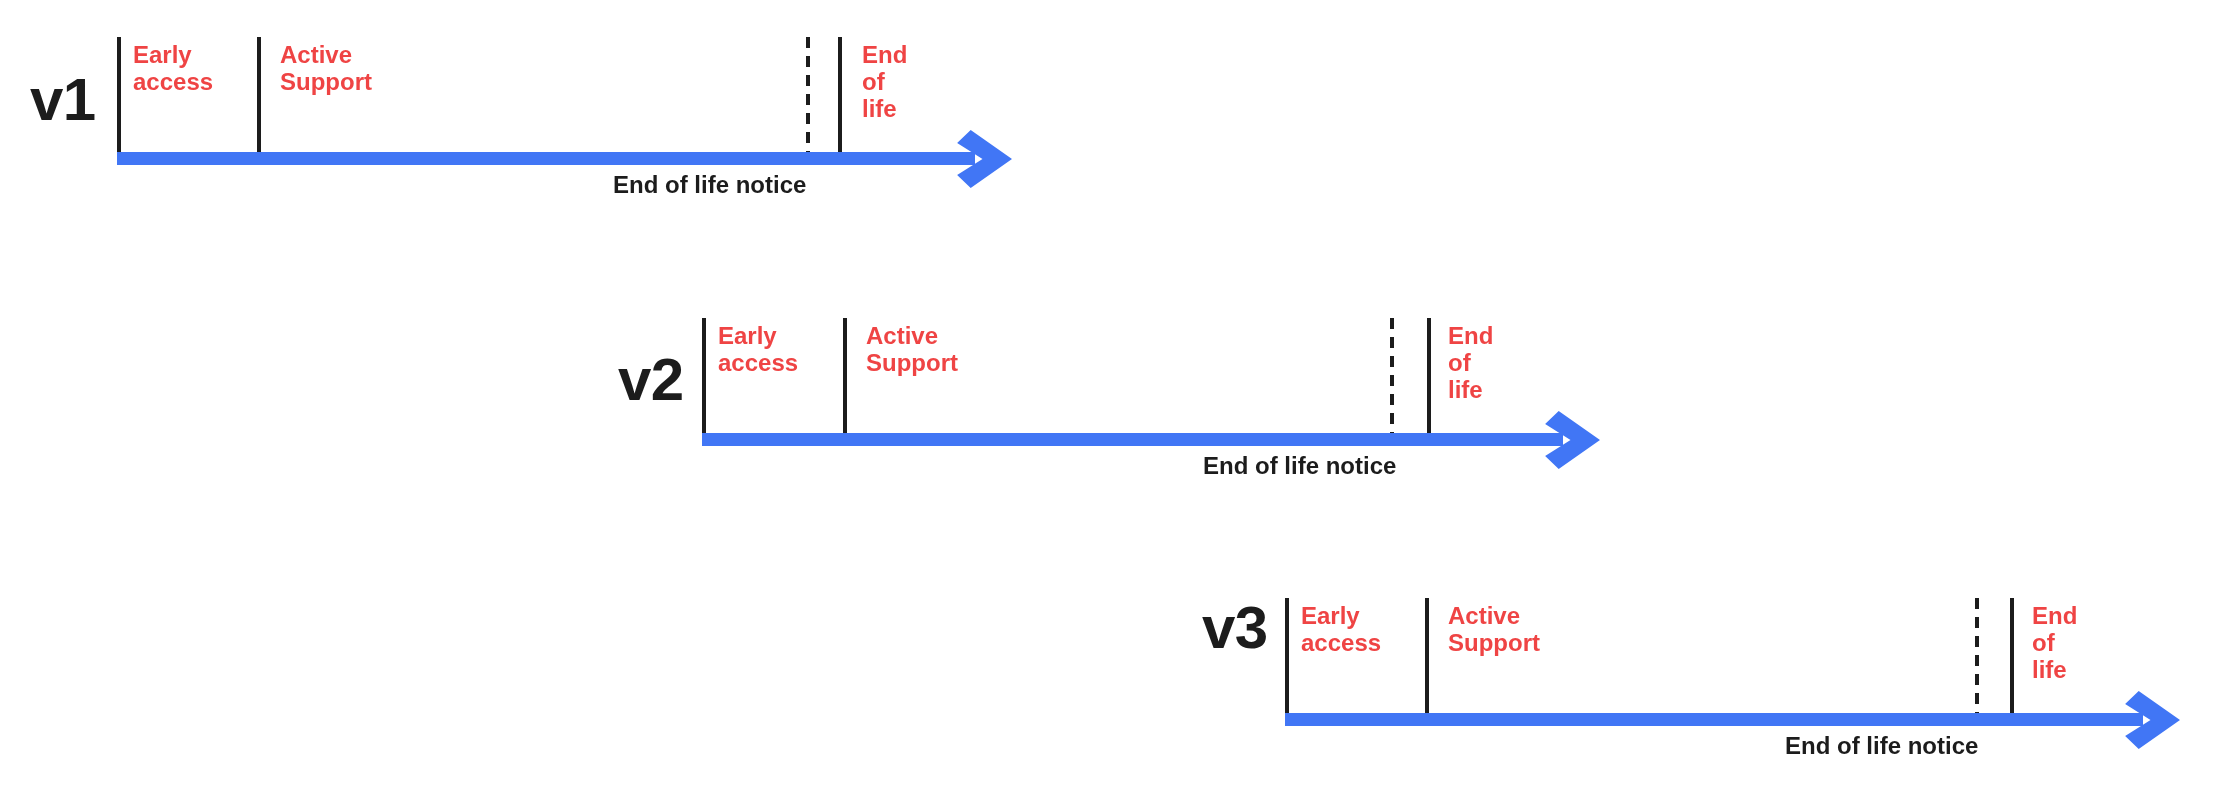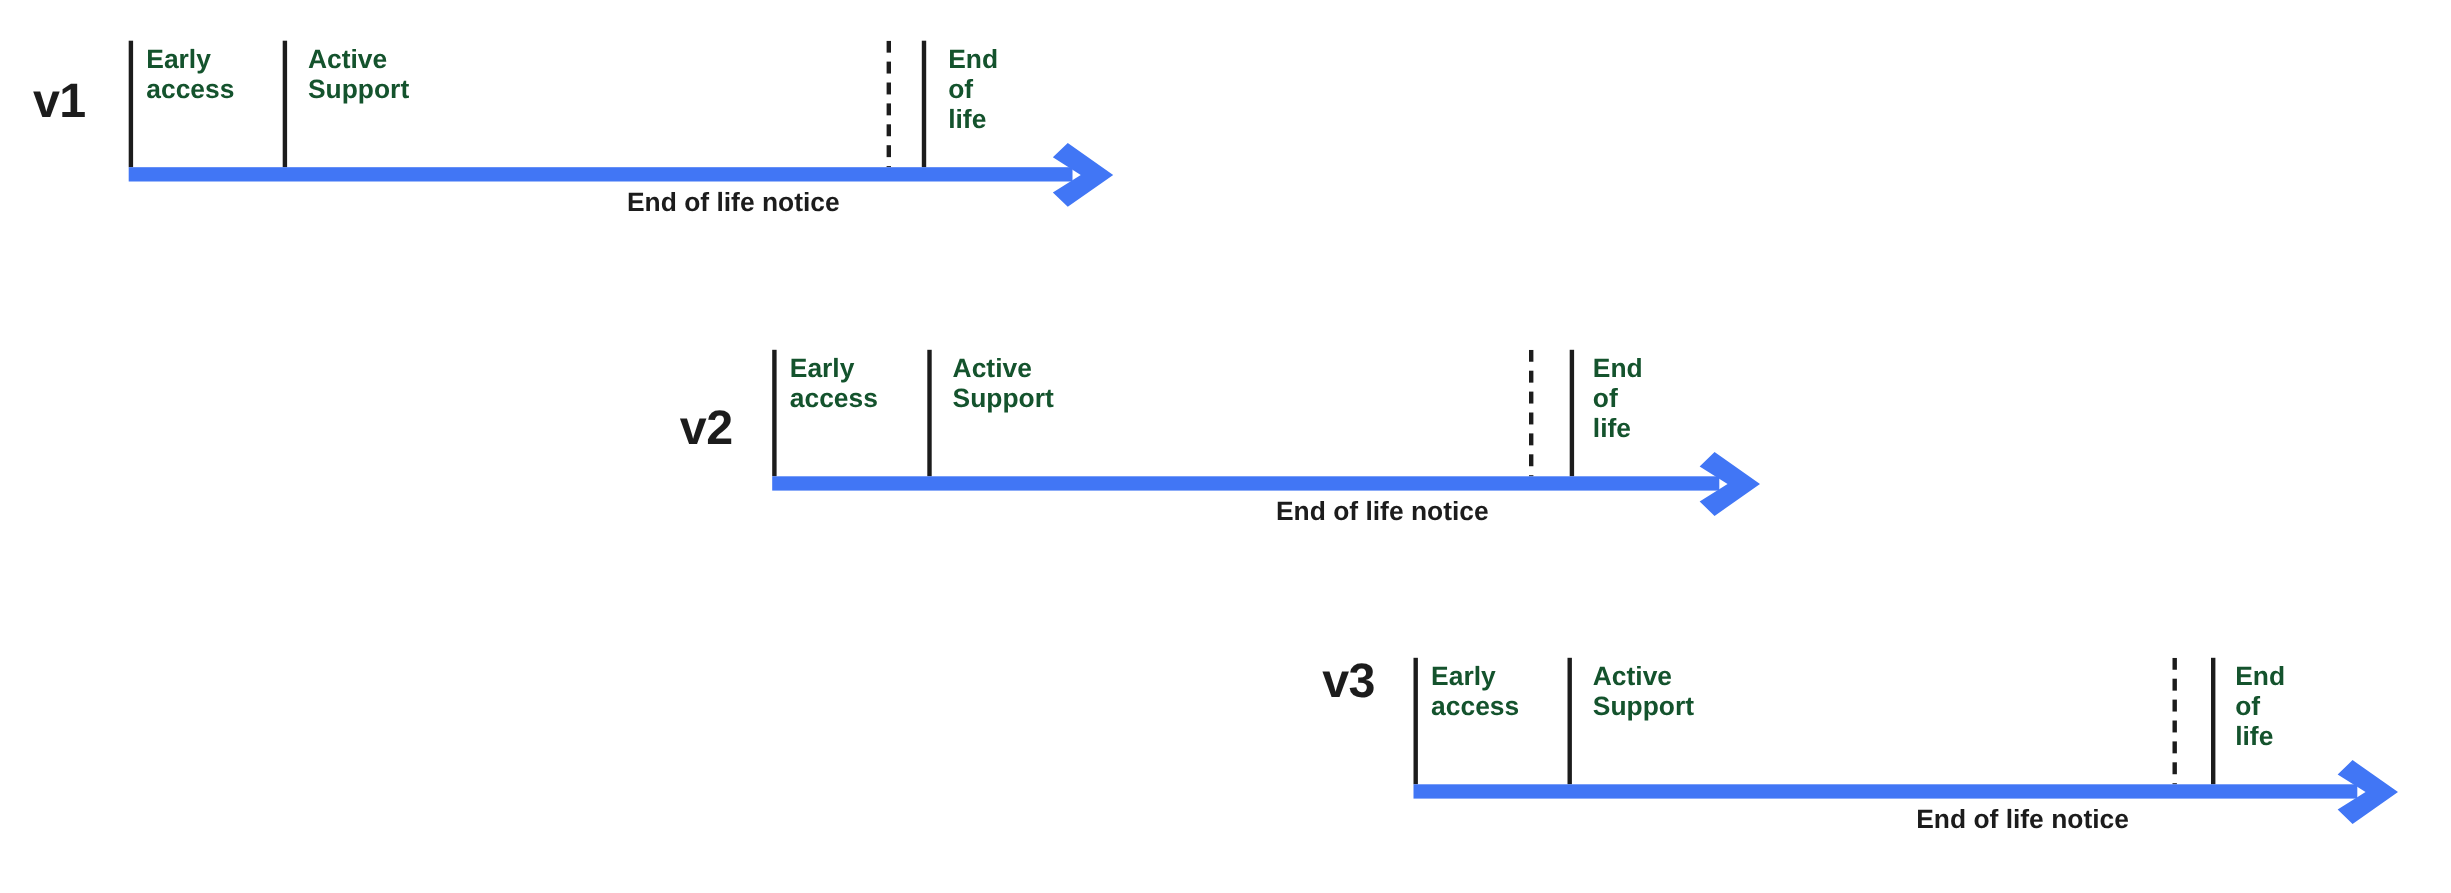--- a/index.html
+++ b/index.html
@@ -24,21 +24,21 @@
   
   .timeline-row {
     position: absolute;
     left: 0;
     top: 0;
   }
 
   
   .version-label {
     position: absolute;
-    font-size: 44px;
+    font-size: 60px;
     font-weight: 700;
     color: #1c1c1c;
     letter-spacing: -0.5px;
     line-height: 1;
     white-space: nowrap;
   }
 
   
   .divider {
     position: absolute;
@@ -59,21 +59,21 @@
     );
     background-size: 4px 19px;
     background-repeat: repeat-y;
   }
 
   
   .phase-label {
     position: absolute;
     font-size: 24px;
     font-weight: 700;
-    color: #14532d;
+    color: #ef4444;
     line-height: 1.12;
     white-space: pre-line;
   }
 
   
   .bar-shaft {
     position: absolute;
     height: 13px;
     background: #4176f5;
   }
@@ -89,20 +89,21 @@
   }
 
   
   .notice-label {
     position: absolute;
     font-size: 24px;
     font-weight: 700;
     color: #1c1c1c;
     line-height: 1.12;
     white-space: nowrap;
+    margin-left: 43px;
   }
 </style>
 </head>
 <body>
 
 <div id="canvas">
     <div class="timeline-row">
       <div class="version-label" style="left: 30px; top: 70px;">v1</div>
       <div class="divider" style="left: 117px; top: 37px; height: 115px;"></div>
       <div class="divider" style="left: 257px; top: 37px; height: 115px;"></div>
@@ -114,21 +115,21 @@
       <div class="phase-label" style="left: 862px; top: 42px;">End of life</div>
       <div class="bar-shaft" style="left: 117px; top: 152px; width: 858px; background: rgb(65, 118, 245);"></div>
       <div class="bar-arrowhead" style="left: 953px; top: 129.5px; width: 59px; height: 58px;">
         <svg width="59" height="58" viewBox="0 0 59 58">
           <path d="M 17.7 0 L 59 29 L 17.7 58 L 4.130000000000001 44.95 L 29.5 29 L 4.130000000000001 13.05 Z" fill="#4176f5"></path>
         </svg>
       </div>
       <div class="notice-label" style="left: 570px; top: 172px;">End of life notice</div>
     </div>
     <div class="timeline-row">
-      <div class="version-label" style="left: 618px; top: 368px; text-align: center;">v2</div>
+      <div class="version-label" style="left: 618px; top: 350px; text-align: center;">v2</div>
       <div class="divider" style="left: 702px; top: 318px; height: 115px;"></div>
       <div class="divider" style="left: 843px; top: 318px; height: 115px;"></div>
       <div class="divider" style="left: 1427px; top: 318px; height: 115px;"></div>
       <div class="divider-dashed" style="left: 1390px; top: 318px; height: 115px;"></div>
       <div class="phase-label" style="left: 718px; top: 323px;">Early
 access</div>
       <div class="phase-label" style="left: 866px; top: 323px;">Active Support</div>
       <div class="phase-label" style="left: 1448px; top: 323px;">End of life</div>
       <div class="bar-shaft" style="left: 702px; top: 433px; width: 861px; background: rgb(65, 118, 245);"></div>
       <div class="bar-arrowhead" style="left: 1541px; top: 410.5px; width: 59px; height: 58px;">

